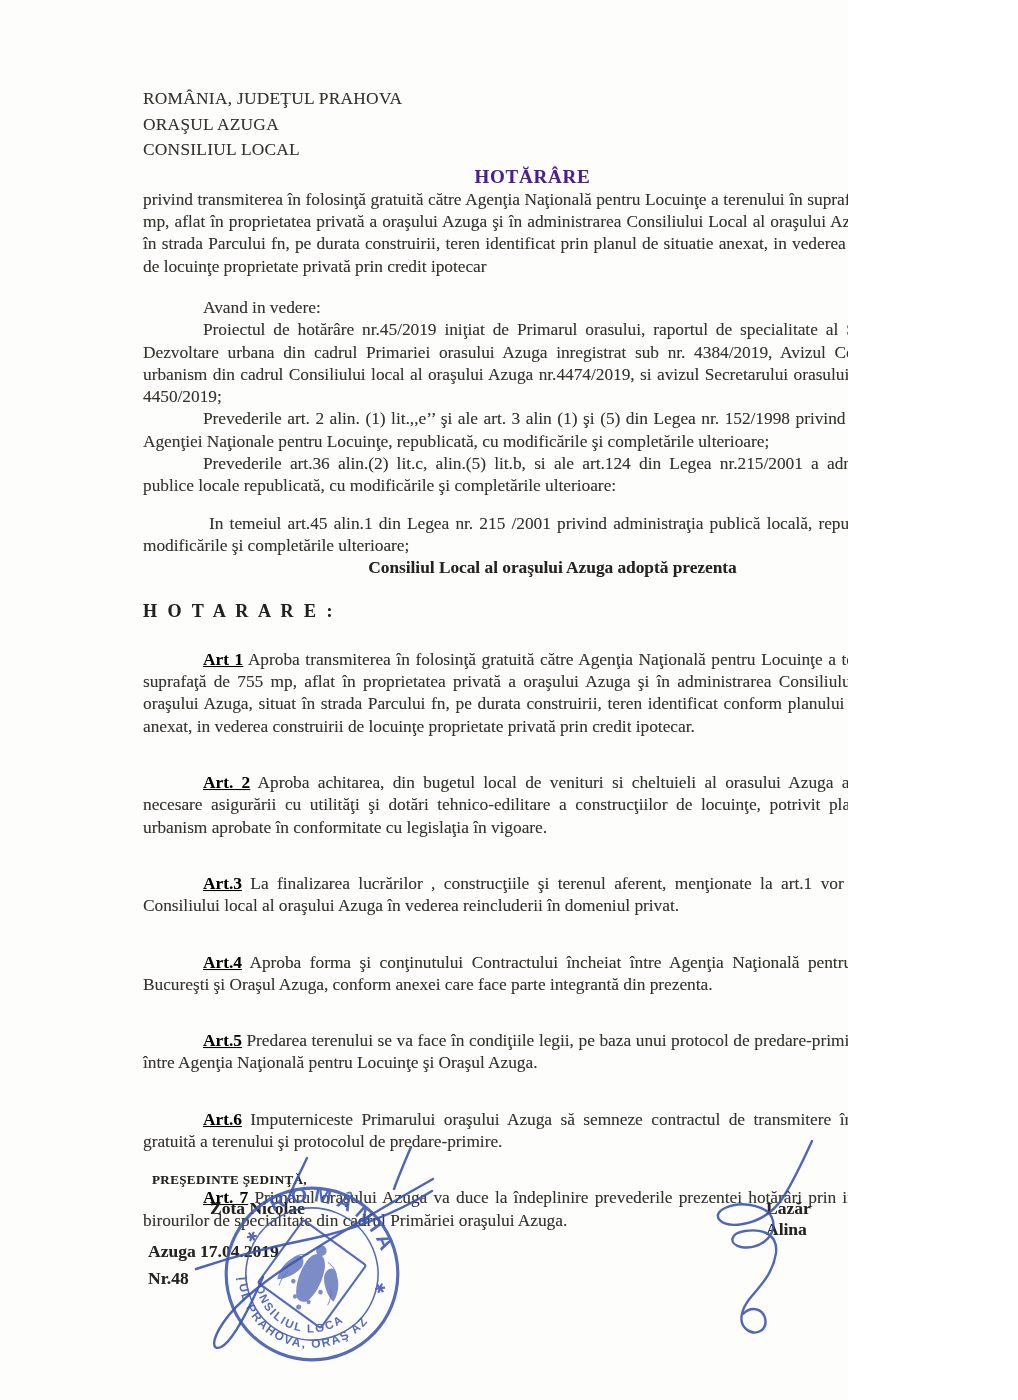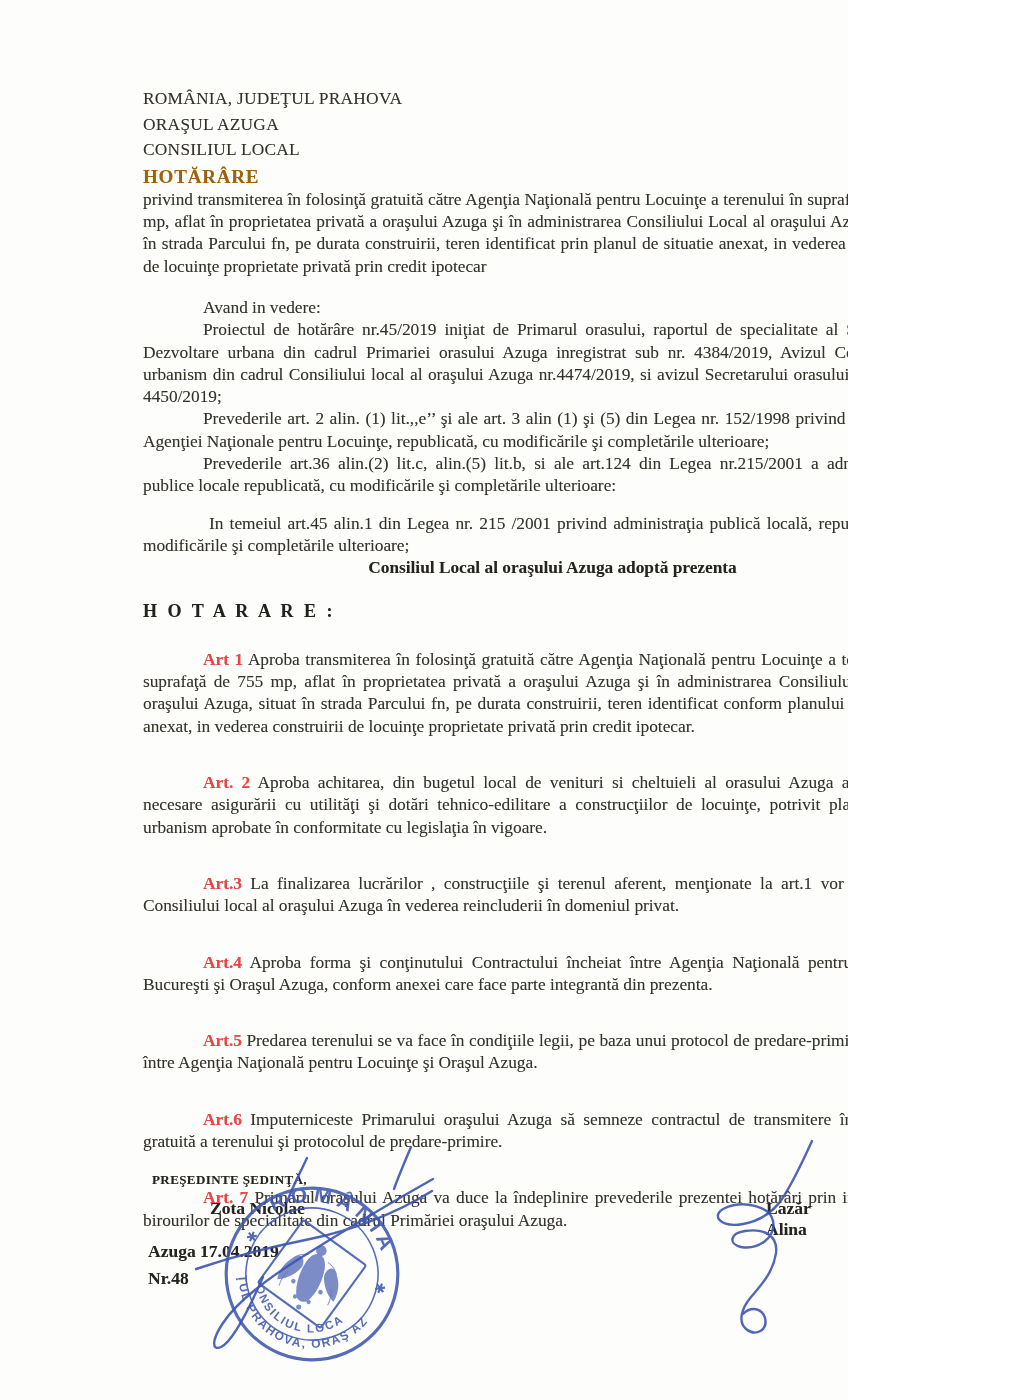--- a/index.html
+++ b/index.html
@@ -10,30 +10,30 @@
     overflow:hidden;
     font-family:"Liberation Serif", serif;
     color:#35322c;
   }
   .content{
     position:absolute;left:143px;top:86px;width:779px;
     font-size:17.3px;line-height:22.3px;text-align:justify;
   }
   .content p{margin:0;text-shadow:0.2px 0.2px 0.4px rgba(70,65,60,.35);}
   .hdr{line-height:25.5px;text-align:left;letter-spacing:.3px;}
-  .title{text-align:left;font-weight:bold;font-size:19px;letter-spacing:.8px;color:#a16207;margin-top:3px !important;}
+  .title{text-align:center;font-weight:bold;font-size:19px;letter-spacing:.8px;color:#4c1d95;margin-top:3px !important;}
   .intro{margin-top:1px !important;}
   .avand{margin-top:19px !important;text-indent:60px;text-align:left;}
   .recital{text-indent:60px;}
   .temeiul{margin-top:15px !important;text-indent:66px;}
   .adoption{text-indent:40px;font-weight:bold;color:#25231f;text-align:center;}
   .dheading{margin-top:20px !important;text-align:left;font-weight:bold;font-size:18px;letter-spacing:3px;color:#23211d;}
   .art{margin-top:34px !important;text-indent:60px;}
   .art-first{margin-top:27px !important;}
-  .art b{color:#ef4444;}
+  .art b{color:#000000;text-decoration:underline;}
   .abs{position:absolute;margin:0;font-family:"Liberation Serif", serif;
        text-shadow:0.2px 0.2px 0.4px rgba(70,65,60,.35);}
   .sig-title{font-weight:bold;font-size:13px;color:#25231f;letter-spacing:.4px;}
   .sig-name{font-weight:bold;font-size:17.5px;color:#25231f;}
   .issue{font-weight:bold;font-size:17.5px;color:#25231f;}
   .scanline{position:absolute;left:979px;top:92px;width:2px;height:1295px;background:#ededea;}
   .ink{position:absolute;pointer-events:none;}
 </style>
 </head>
 <body>

